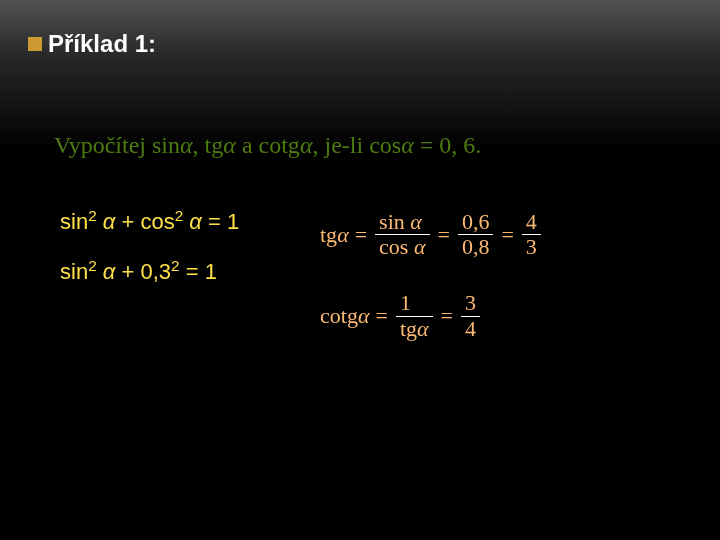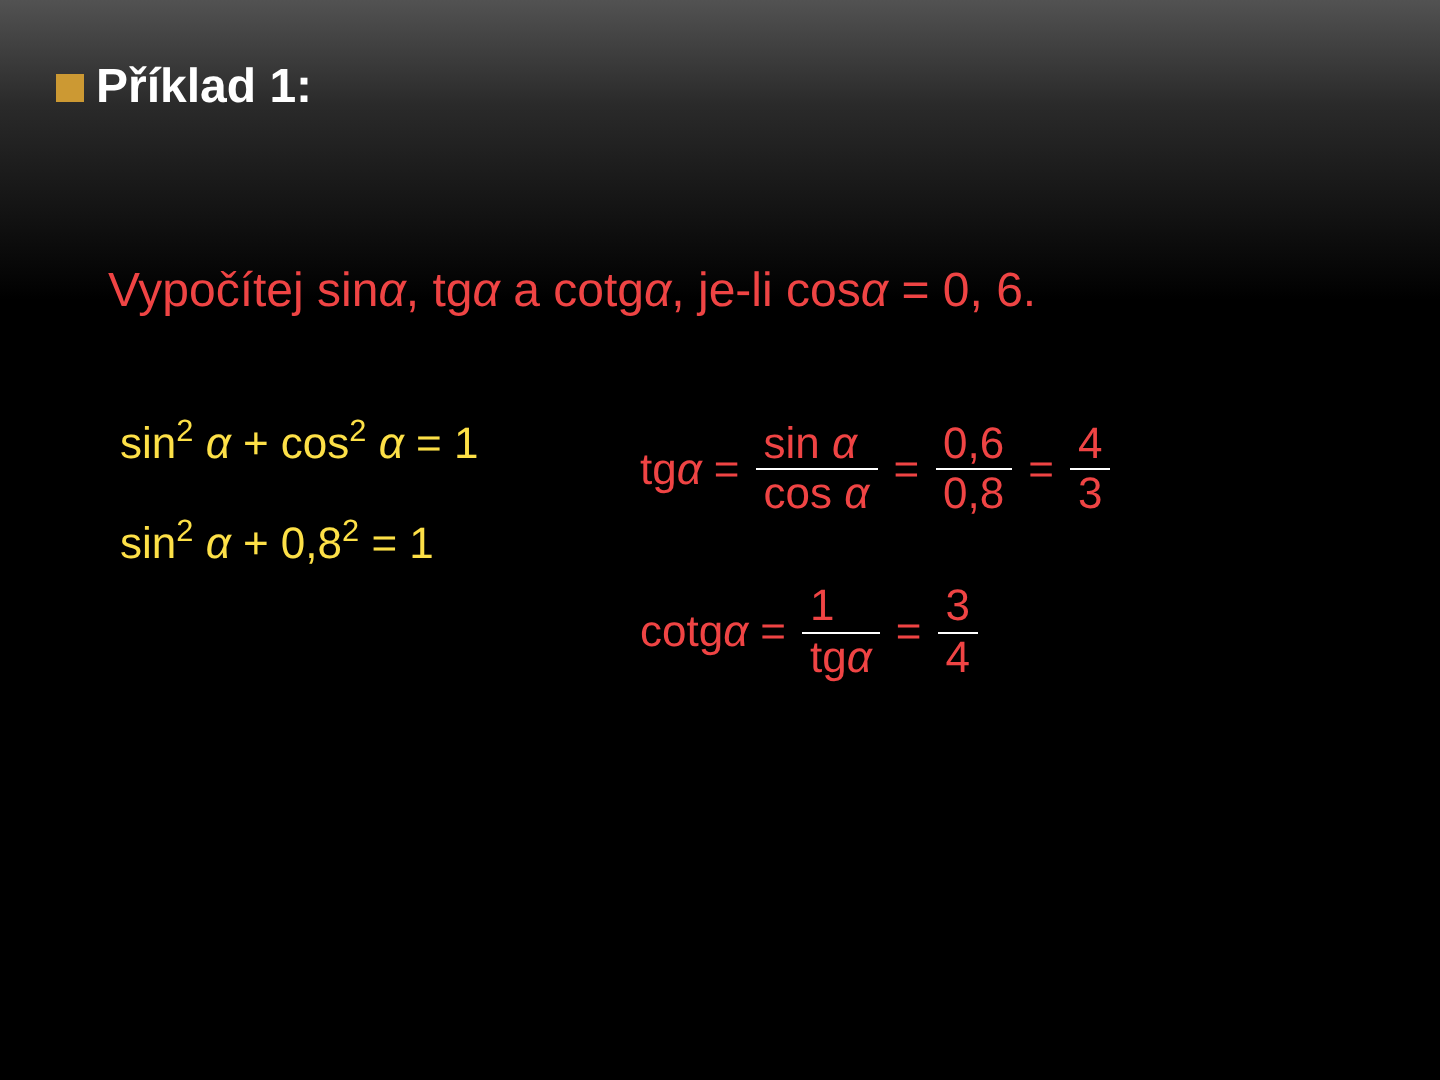--- a/index.html
+++ b/index.html
@@ -45,43 +45,43 @@
   }
   .heading-text {
     color: #fff;
     font-weight: bold;
     font-size: 24px;
   }
   .problem {
     position: absolute;
     top: 132px;
     left: 54px;
-    color: #ef4444;
+    color: #4d7c0f;
     font-size: 24px;
-    font-family: Liberation Sans, sans-serif;
+    font-family: Liberation Serif, serif;
   }
   .math-left {
     position: absolute;
     top: 200px;
     left: 60px;
     color: #fde047;
     font-family: Liberation Sans, sans-serif;
     font-size: 22px;
     line-height: 2.0;
   }
   .math-left .row {
     white-space: nowrap;
     margin-bottom: 6px;
   }
   .math-right {
     position: absolute;
     top: 210px;
     left: 320px;
-    color: #ef4444;
-    font-family: Liberation Sans, sans-serif;
+    color: #fdba74;
+    font-family: Liberation Serif, serif;
     font-size: 22px;
   }
   .eqrow {
     display: flex;
     align-items: center;
     gap: 6px;
     margin-bottom: 32px;
     white-space: nowrap;
   }
   .frac {
@@ -122,21 +122,21 @@
 
     <div class="problem">
       <span>Vypočítej sin</span><span class="alpha">α</span><span>, tg</span><span class="alpha">α</span><span> a cotg</span><span class="alpha">α</span><span>, je-li cos</span><span class="alpha">α</span><span> = 0, 6.</span>
     </div>
 
     <div class="math-left">
       <div class="row">
         <span>sin</span><sup>2</sup> <span class="alpha">α</span><span> + cos</span><sup>2</sup> <span class="alpha">α</span><span> = 1</span>
       </div>
       <div class="row">
-        <span>sin</span><sup>2</sup> <span class="alpha">α</span><span> + 0,8</span><sup>2</sup><span> = 1</span>
+        <span>sin</span><sup>2</sup> <span class="alpha">α</span><span> + 0,3</span><sup>2</sup><span> = 1</span>
       </div>
     </div>
 
     <div class="math-right">
       <div class="eqrow">
         <span><span>tg</span><span class="alpha">α</span></span>
         <span>=</span>
         <span class="frac">
           <span class="num"><span>sin</span> <span class="alpha">α</span></span>
           <span class="den"><span>cos</span> <span class="alpha">α</span></span>

